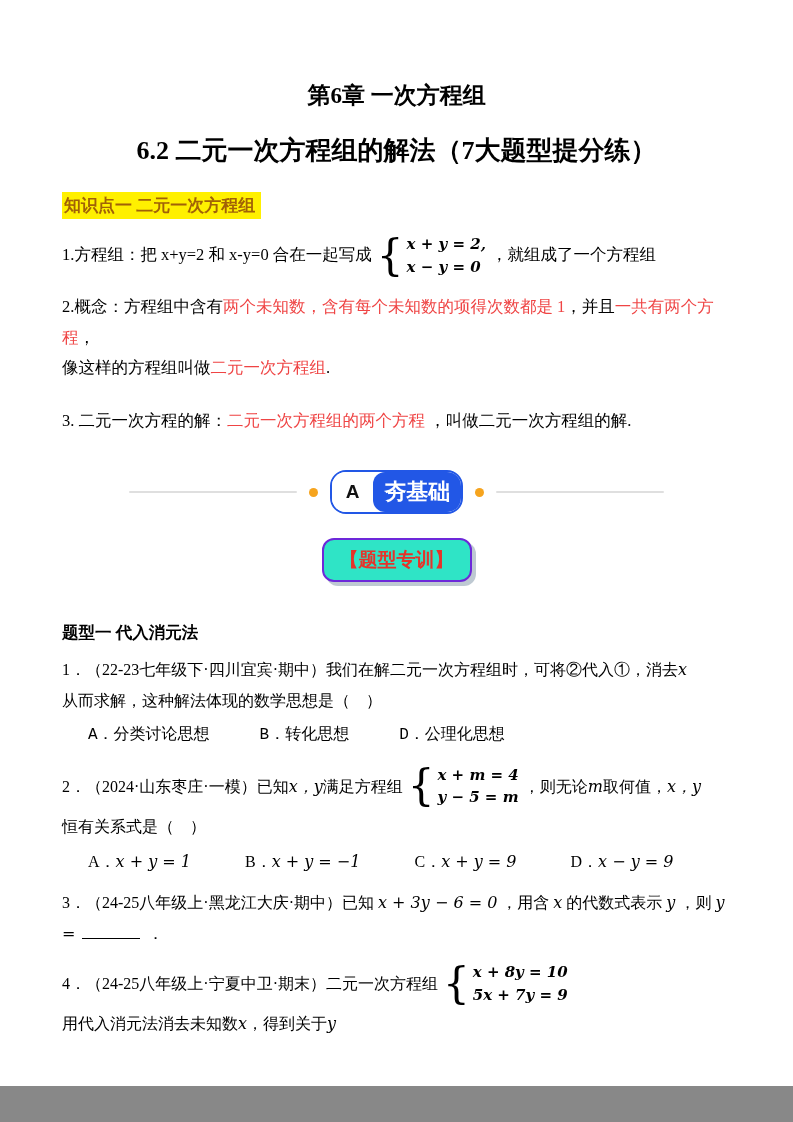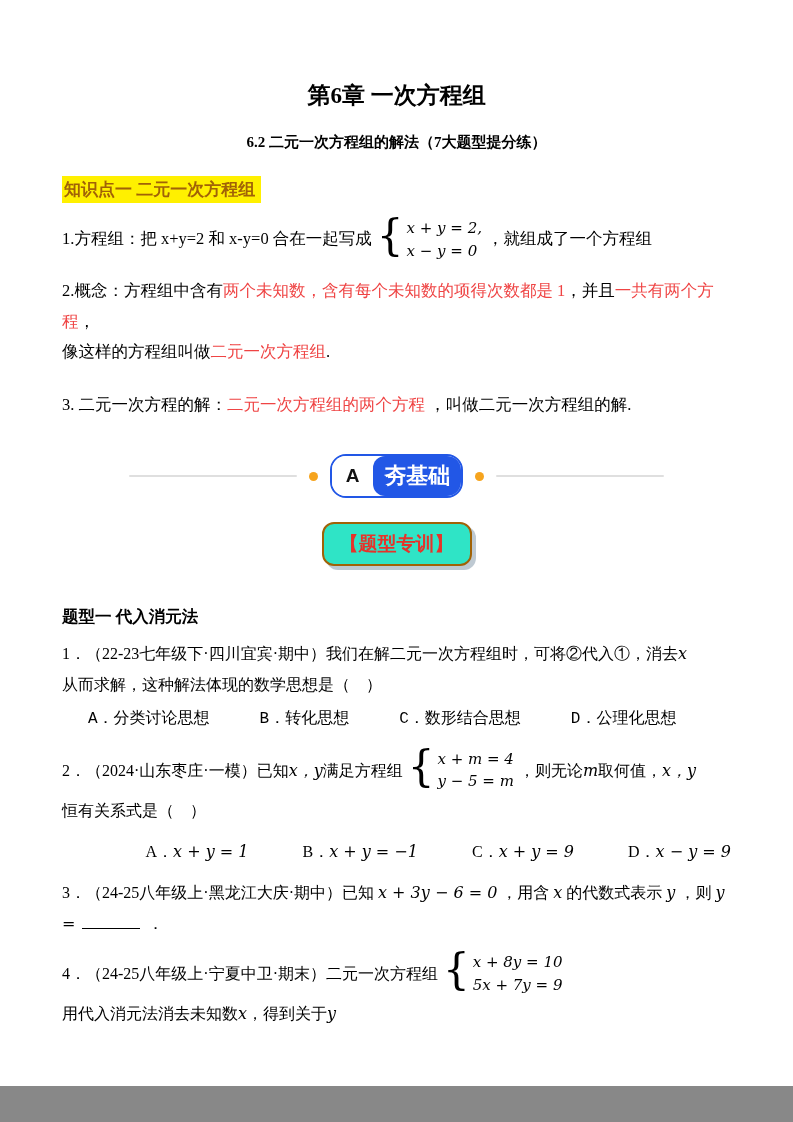--- a/index.html
+++ b/index.html
@@ -5,46 +5,46 @@
   * { box-sizing: border-box; }
   html,body { margin:0; padding:0; background:#888; }
   .page {
     width:793px; height:1086px; margin:0 auto; background:#ffffff;
     font-family:"Liberation Serif","DejaVu Serif",serif; color:#000;
     position:relative; overflow:hidden;
   }
   .inner { padding:80px 62px 0 62px; }
 
   .t-chapter { text-align:center; font-size:23px; font-weight:700; margin:0; }
-  .t-section { text-align:center; font-size:15px; font-weight:700; margin:22px 0 0; }
+  .t-section { text-align:center; font-size:26px; font-weight:700; margin:22px 0 0; }
 
   .center-wrap { text-align:center; }
   .badge-gold {
     display:inline-block; margin-top:32px; background:#FFC42A; border-radius:10px;
     padding:8px 20px; font-size:20px; font-weight:700; color:#E6332A;
     box-shadow:3px 5px 0 #E09C12;
   }
   .badge-teal {
-    display:inline-block; margin-top:24px; background:#2FE4C6; border:2px solid #a16207;
+    display:inline-block; margin-top:24px; background:#2FE4C6; border:2px solid #6d28d9;
     border-radius:12px; padding:7px 16px; font-size:19px; font-weight:700; color:#E6332A;
     box-shadow:4px 4px 0 rgba(110,135,155,0.45);
   }
 
   .kp-heading-row { margin-top:24px; }
   .kp-heading {
     display:inline-block; background:#FFF000; color:#a16207; font-weight:700;
     font-size:17px; padding:2px 6px 2px 2px;
   }
 
   .para { font-size:16.5px; line-height:1.85; margin:12px 0 0; }
   .para-flex { display:flex; align-items:center; flex-wrap:wrap; }
   .red { color:#ef4444; }
   .m { font-style:italic; font-family:"DejaVu Serif",serif; }
 
-  .system { display:inline-flex; margin:2px 5px; }
+  .system { display:inline-flex; align-items:center; margin:2px 5px;font-weight:bold; }
   .system::before {
     content:"{"; font-size:42px; font-weight:400; line-height:0.9;
     font-family:"DejaVu Serif",serif; margin-right:3px; color:#000;
   }
   .eqs { display:inline-flex; flex-direction:column; justify-content:center;
          font-size:15px; line-height:1.5; }
 
   .a-row { display:flex; align-items:center; justify-content:center; margin-top:34px; }
   .a-line { width:168px; height:2px; background:#DFDFDF; border-radius:1px; }
   .a-dot { width:9px; height:9px; border-radius:50%; background:#F6A41E; margin:0 12px; }
@@ -54,21 +54,21 @@
   .a-left { background:#fff; color:#111; font-weight:700; font-size:19px;
             padding:5px 14px; display:flex; align-items:center; }
   .a-right { background:#2257E6; color:#fff; font-weight:700; font-size:22px;
              padding:5px 11px; display:flex; align-items:center; border-radius:12px; }
 
   .topic-heading { font-weight:700; font-size:16.5px; margin-top:40px; }
 
   .prob { font-size:16px; line-height:1.95; margin-top:10px; }
   .prob-line { display:flex; align-items:center; flex-wrap:wrap; }
   .opts1 { display:flex; gap:50px; padding-left:26px; margin-top:4px;font-family:Liberation Mono, monospace; }
-  .opts2 { display:flex; gap:54px; padding-left:26px; margin-top:10px;justify-content:flex-end; }
+  .opts2 { display:flex; gap:54px; padding-left:26px; margin-top:4px; }
   .opt { white-space:nowrap; }
 
   .blank { display:inline-block; border-bottom:1.5px solid #000; height:17px;
            vertical-align:baseline; margin:0 3px; }
   .blank-sm { width:58px; }
 </style>
 </head>
 <body>
 
 <div class="page">
@@ -126,21 +126,20 @@
     <div class="prob">
       <div class="prob-line">
         <span>1．（22-23七年级下·四川宜宾·期中）我们在解二元一次方程组</span>
         <span>时，可将②代入①，消去</span>
         <span class="m">x</span>
       </div>
       <div>从而求解，这种解法体现的数学思想是（　）</div>
       <div class="opts1">
         <span class="opt">A．分类讨论思想</span>
         <span class="opt">B．转化思想</span>
-        <span class="opt">C．数形结合思想</span>
         <span class="opt">D．公理化思想</span>
       </div>
     </div>
 
     <div class="prob">
       <div class="prob-line">
         <span>2．（2024·山东枣庄·一模）已知</span>
         <span class="m">x，y</span>
         <span>满足方程组</span>
         <span class="system">

